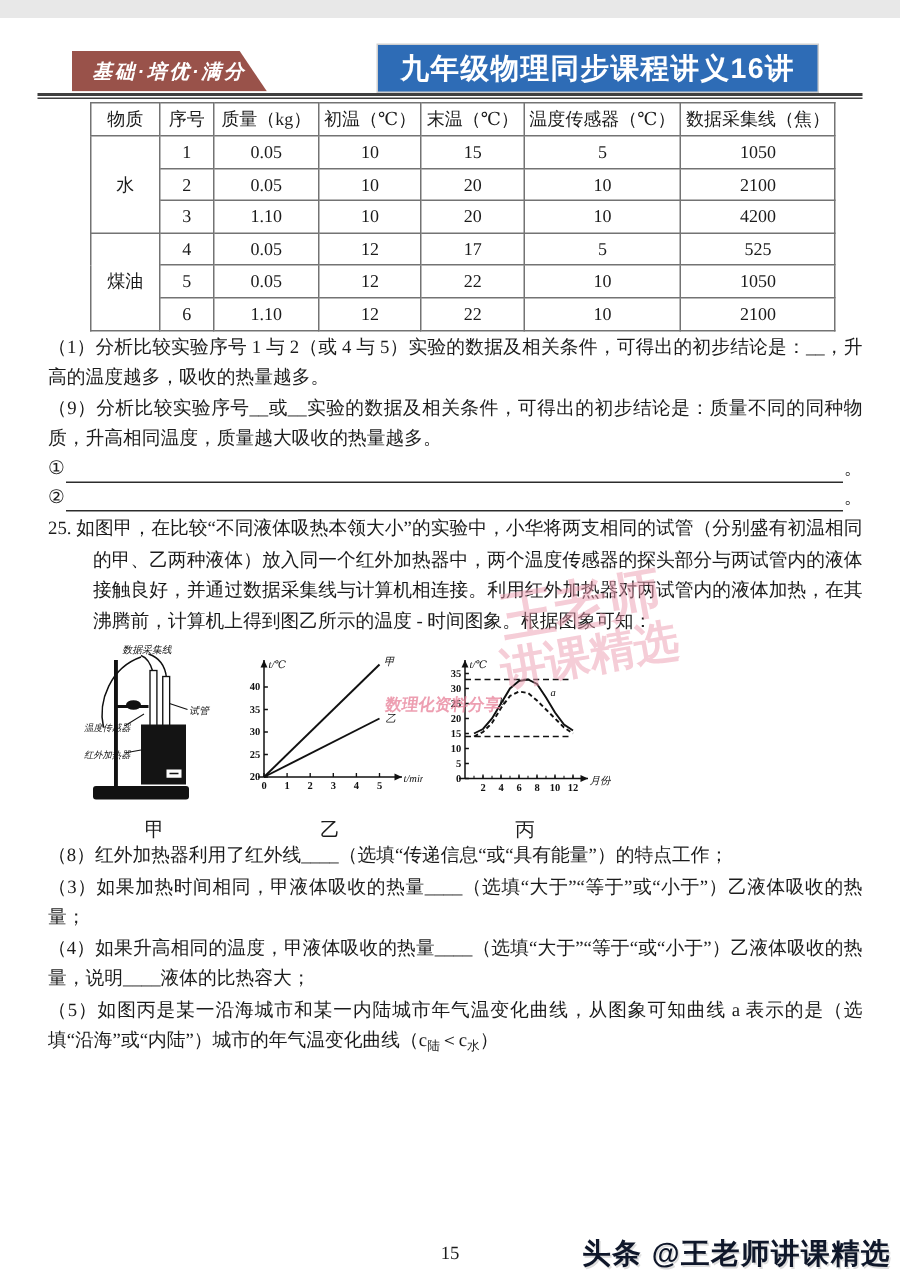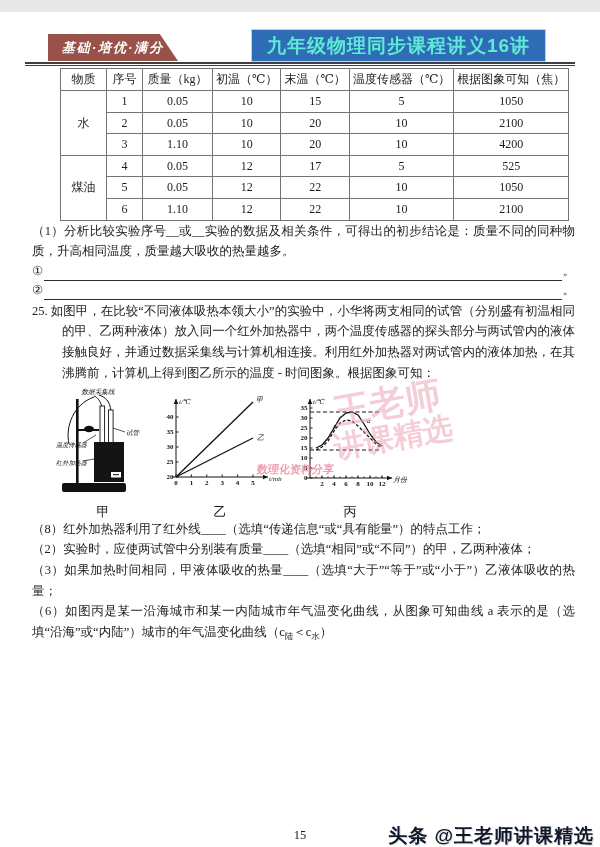--- a/index.html
+++ b/index.html
@@ -4,21 +4,21 @@
 <style>
   html,body{margin:0;padding:0;background:#e8e8e8;}
   .page{position:relative;width:600px;height:847px;background:#ffffff;margin:12px auto;
         font-family:"Liberation Serif","DejaVu Serif",serif;color:#1b1b1b;overflow:hidden;}
   
   .badge-left{position:absolute;left:48px;top:22px;width:130px;height:27px;background:#99524a;
         clip-path:polygon(0 0,86% 0,100% 100%,0 100%);color:#fff;font-style:italic;font-weight:bold;
         font-size:13px;display:flex;align-items:center;justify-content:center;letter-spacing:2px;
         font-family:"Liberation Sans","DejaVu Sans",sans-serif;}
   .badge-right{position:absolute;left:252px;top:18px;width:293px;height:31px;background:#2e6cb6;
-        color:#5eead4;font-weight:bold;font-size:19px;display:flex;align-items:center;justify-content:center;
+        color:#ffffff;font-weight:bold;font-size:19px;display:flex;align-items:center;justify-content:center;
         letter-spacing:1px;font-family:"Liberation Sans","DejaVu Sans",sans-serif;box-shadow:0 0 0 1px #cfcfcf;}
   .header-rule{position:absolute;top:50px;left:25px;width:550px;height:1px;
         border-top:2px solid #3f3f3f;border-bottom:1px solid #3f3f3f;}
   
   .content{position:absolute;top:56px;left:32px;width:543px;font-size:12.5px;line-height:20.6px;text-align:justify;}
   table.data{border-collapse:collapse;margin-left:28px;table-layout:fixed;}
   table.data th,table.data td{border:1px solid #737373;text-align:center;font-weight:normal;
         font-size:12px;padding:0 3px;height:20px;white-space:nowrap;}
   table.data tr.hdr th{height:21px;}
   .para{margin:0;}
@@ -68,21 +68,21 @@
           <col style="width:86px">
       </colgroup>
       <tbody>
           <tr class="hdr">
         <th>物质</th>
         <th>序号</th>
         <th>质量（kg）</th>
         <th>初温（℃）</th>
         <th>末温（℃）</th>
         <th>温度传感器（℃）</th>
-        <th>根据图象可知（焦）</th>
+        <th>数据采集线（焦）</th>
       </tr>
       <tr>
         <td rowspan="3">水</td>
         <td>1</td>
         <td>0.05</td>
         <td>10</td>
         <td>15</td>
         <td>5</td>
         <td>1050</td>
       </tr>
@@ -123,21 +123,22 @@
         <td>6</td>
         <td>1.10</td>
         <td>12</td>
         <td>22</td>
         <td>10</td>
         <td>2100</td>
       </tr>
     </tbody>
       </table>
 
-    <p class="para">（1）分析比较实验序号__或__实验的数据及相关条件，可得出的初步结论是：质量不同的同种物质，升高相同温度，质量越大吸收的热量越多。</p>
+    <p class="para">（1）分析比较实验序号 1 与 2（或 4 与 5）实验的数据及相关条件，可得出的初步结论是：__，升高的温度越多，吸收的热量越多。</p>
+    <p class="para">（9）分析比较实验序号__或__实验的数据及相关条件，可得出的初步结论是：质量不同的同种物质，升高相同温度，质量越大吸收的热量越多。</p>
 
     <div class="blank-row">
       <span>①</span>
       <span class="blank-fill"></span>
       <span>。</span>
     </div>
     <div class="blank-row">
       <span>②</span>
       <span class="blank-fill"></span>
       <span>。</span>
@@ -269,23 +270,23 @@
             <polyline points="26.0,62.0 32.0,59.0 38.0,52.0 44.0,42.0 50.0,32.0 56.0,27.0 62.0,26.0 68.0,29.0 74.0,38.0 80.0,48.0 86.0,56.0 92.0,60.0" fill="none" stroke="#111" stroke-width="1.3"></polyline>
             <text x="77" y="37" font-size="7" font-style="italic">a</text>
             <polyline points="26.0,64.0 32.0,61.0 38.0,55.0 44.0,45.0 50.0,37.0 56.0,34.0 62.0,35.0 68.0,40.0 74.0,46.0 80.0,52.0 86.0,58.0 92.0,62.0" fill="none" stroke="#111" stroke-width="1.3" stroke-dasharray="3 2"></polyline>
             <text x="43" y="43" font-size="7" font-style="italic">b</text>
           </svg>
         <div class="figcap">丙</div>
       </div>
     </div>
 
     <p class="para">（8）红外加热器利用了红外线____（选填“传递信息“或“具有能量”）的特点工作；</p>
-    <p class="para">（2）实验时，应使两试管中分别装有质量____（选填“相同”或“不同”）的甲，乙两种液体；</p>
     <p class="para">（3）如果加热时间相同，甲液体吸收的热量____（选填“大于”“等于”或“小于”）乙液体吸收的热量；</p>
-    <p class="para"><span>（6）如图丙是某一沿海城市和某一内陆城市年气温变化曲线，从图象可知曲线 a 表示的是（选填“沿海”或“内陆”）城市的年气温变化曲线（c</span><span class="sub">陆</span><span>＜c</span><span class="sub">水</span><span>）</span></p>
+    <p class="para">（4）如果升高相同的温度，甲液体吸收的热量____（选填“大于”“等于“或“小于”）乙液体吸收的热量，说明____液体的比热容大；</p>
+    <p class="para"><span>（5）如图丙是某一沿海城市和某一内陆城市年气温变化曲线，从图象可知曲线 a 表示的是（选填“沿海”或“内陆”）城市的年气温变化曲线（c</span><span class="sub">陆</span><span>＜c</span><span class="sub">水</span><span>）</span></p>
   </div>
 
   <div class="stamp">
     <div class="l1">王老师</div>
     <div class="l2">讲课精选</div>
   </div>
   <div class="stamp-sub">数理化资料分享</div>
 
   <div class="pagenum">15</div>
   <div class="brand">头条 @王老师讲课精选</div>

